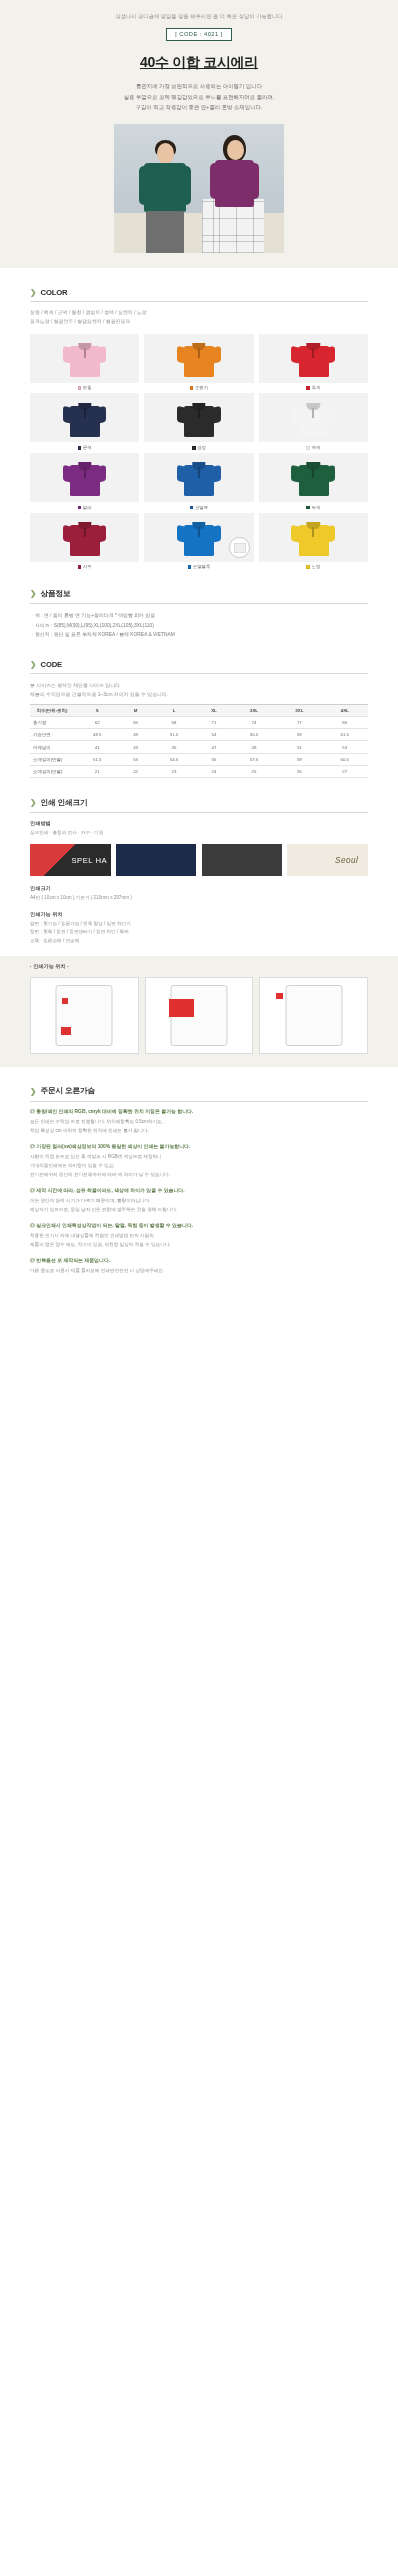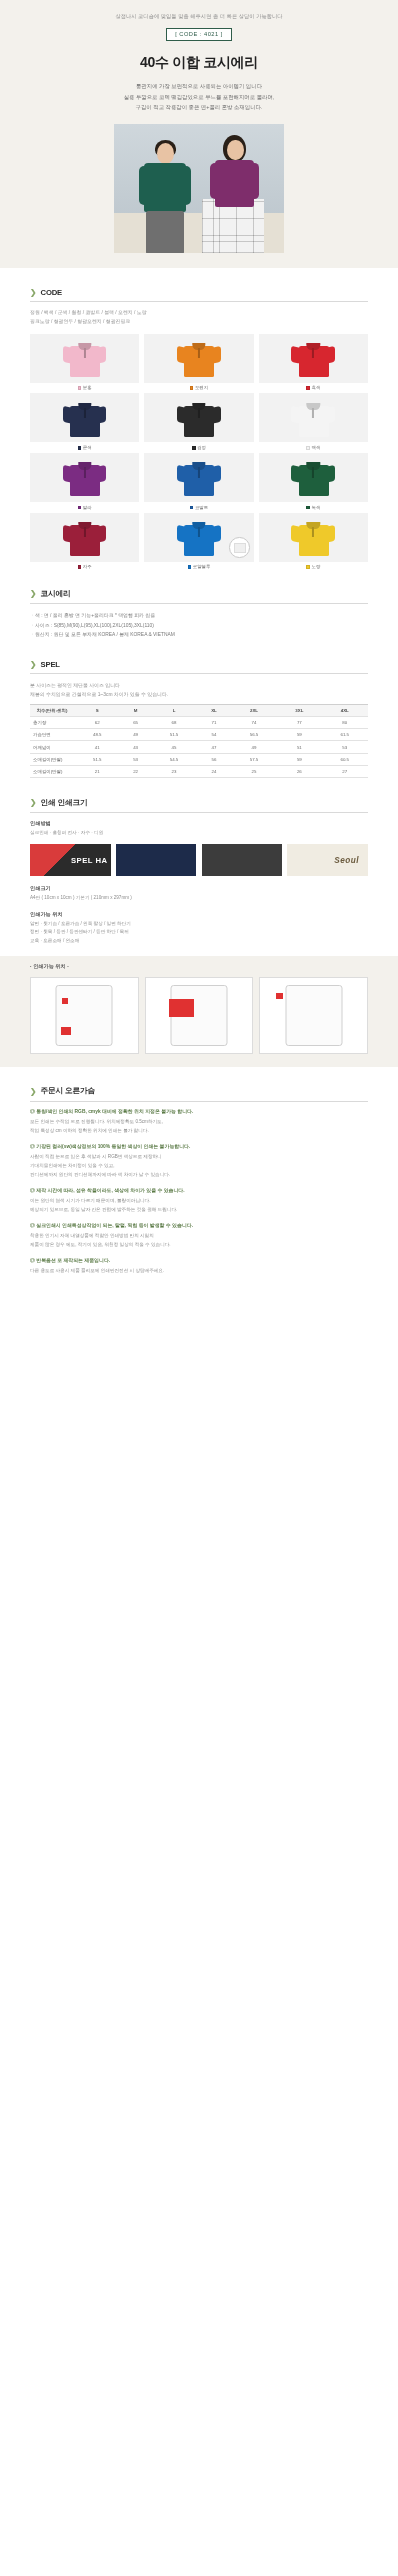--- a/index.html
+++ b/index.html
@@ -34,20 +34,21 @@
     padding:2.6px 8.2px;
     background:#ffffff;
     margin-bottom: 10.3px;
   }
   .hero-title {
     font-size: 14px;
     font-weight: bold;
     color:#222;
     letter-spacing:-0.3px;
     margin: 3.1px 0 9.3px;
+    text-decoration: underline;
   }
   .hero-desc {
     font-size: 5.4px;
     line-height: 1.9;
     color:#6e6e6e;
   }
   .hero-img {
     margin: 11.3px auto 0;
     width: 170px;
     height: 129px;
@@ -152,21 +153,21 @@
   table.sizes tbody th { text-align:left; padding-left:3.1px; font-weight:normal; color:#5c5c5c; width:44px;}
 
   
   .print-row { display:flex; gap:5.2px; margin-top:6.2px; }
   .print-thumb { flex:1; height:32px; background:#ececec; position:relative; overflow:hidden; }
   .pt1 { background:linear-gradient(135deg,#d93b3b 0 40%,#2b2b2b 40% 100%); }
   .pt2 { background:#1d2b4a; }
   .pt3 { background:#3c3c3c; }
   .pt4 { background:#f0ece2; }
   .pt-text { position:absolute; inset:0; display:flex; align-items:center; justify-content:center;
-    color:#fff; font-weight:bold; font-size:7.7px; letter-spacing:0.5px;margin-left:38px; }
+    color:#fff; font-weight:normal; font-size:7.7px; letter-spacing:0.5px;margin-left:38px; }
   .pt4 .pt-text { color:#6b5b3e; font-style:italic; font-size:8.2px; }
 
   .sub-head { font-size:5.2px; font-weight:bold; color:#4a4a4a; margin:8.2px 0 2.1px; }
   .sub-note { font-size:4.6px; color:#8d8d8d; line-height:1.9; }
 
   .band {
     background:#f3f1ec; margin-top:10.3px; padding:7.2px 30px 13.4px;
   }
   .band-title { font-size:5.2px; color:#555; font-weight:bold; margin-bottom:6.2px; }
   .pos-grid { display:flex; gap:6.2px; }
@@ -213,21 +214,21 @@
         <div class="arm-l"></div>
         <div class="arm-r"></div>
         <div class="torso"></div>
       </div>
     </div>
   </div>
 
   <div class="sec">
     <div class="sec-head">
       <span class="chev">❯</span>
-      <span class="t">CODE</span>
+      <span class="t">COLOR</span>
     </div>
     <div class="sec-rule"></div>
     <div class="sec-note" style="white-space:pre-line;">정원 / 백색 / 군색 / 황청 / 코발트 / 블랙 / 오렌지 / 노랑
 핑크노랑 / 형광연두 / 형광오렌지 / 형광진핑크</div>
 
     <div class="swatch-grid" id="swatchGrid">
         <div class="swatch">
           <div class="shirt-box">
             <div class="shirt">
               <div class="sleeveL" style="background:#f2b8cb"></div>
@@ -373,34 +374,34 @@
             </div>
           </div>
           <div class="sw-label"><span class="sq" style="background:#efc92a"></span><span>노랑</span></div>
         </div>
       </div>
   </div>
 
   <div class="sec">
     <div class="sec-head">
       <span class="chev">❯</span>
-      <span class="t">코시에리</span>
+      <span class="t">상품정보</span>
     </div>
     <div class="sec-rule"></div>
     <div class="info-list" id="infoList">
         <div>ㆍ색 : 면 / 폴리 혼방 면 기능+폴리다크 * 택업행 피카 침율</div>
         <div>ㆍ사이즈 : S(85),M(90),L(95),XL(100),2XL(105),3XL(110)</div>
         <div>ㆍ원산지 : 원단 및 모든 부자재 KOREA / 봉제 KOREA &amp; VIETNAM</div>
       </div>
   </div>
 
   <div class="sec">
     <div class="sec-head">
       <span class="chev">❯</span>
-      <span class="t">SPEL</span>
+      <span class="t">CODE</span>
     </div>
     <div class="sec-rule"></div>
     <div class="sec-note" style="white-space:pre-line;">분 사이즈는 평적인 제단물 사이즈 입니다
 재봉의 수치임으로 간혈적으로 1~3cm 차이가 있을 수 있습니다.</div>
     <table class="sizes">
       <thead>
           <tr id="sizeHead">
             <th>치수(단위:센치)</th>
             <th>S</th>
             <th>M</th>

